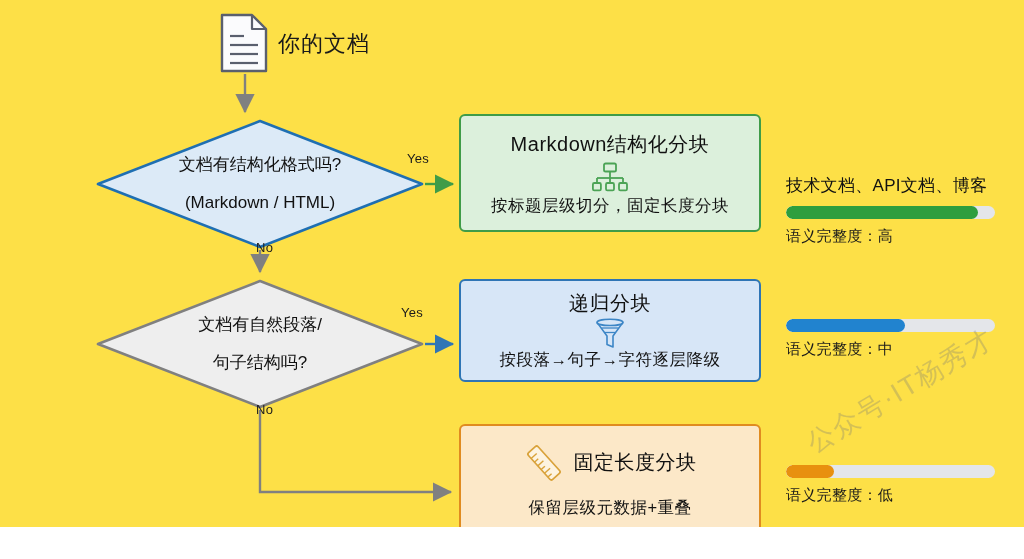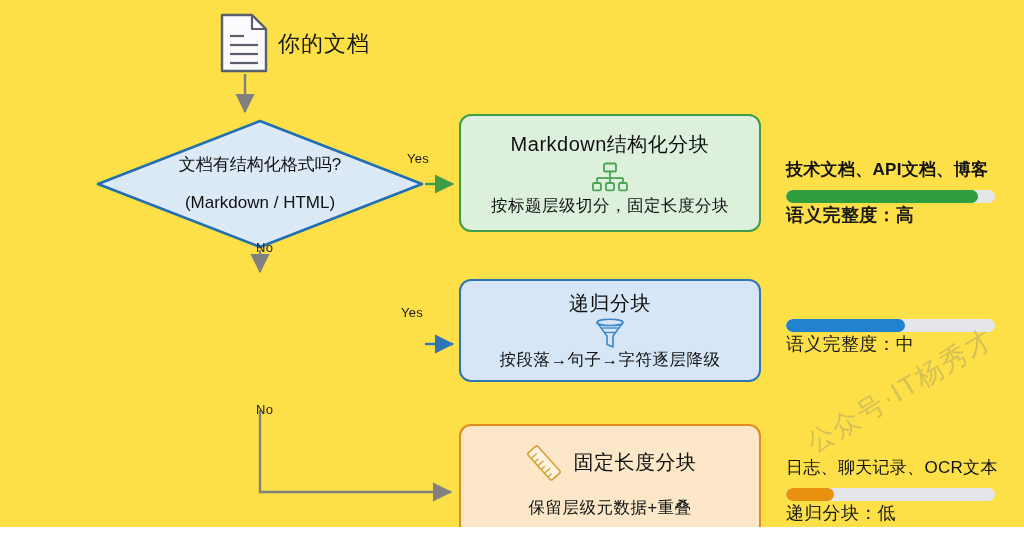--- a/index.html
+++ b/index.html
@@ -44,21 +44,21 @@
     line-height: 1.42;
     text-align: center;
     pointer-events: none;
     gap: 14px;
   }
   #diamond-1 { left: 95px; top: 118px; }
   #diamond-2 { left: 95px; top: 278px; }
 
   
   .card {
-    border-radius: 12px;
+    border-radius: 6px;
     box-sizing: border-box;
     display: flex;
     flex-direction: column;
     align-items: center;
     justify-content: center;
   }
   .card-title {
     font-size: 20px;
     color: #111111;
     font-weight: normal;
@@ -114,26 +114,27 @@
     height: 13px;
     background: #e4e6ea;
     border-radius: 7px;
     overflow: hidden;
   }
   .bar-fill {
     height: 100%;
     border-radius: 7px;
   }
   .metric-sub {
-    font-size: 18px;
+    margin-top: 8px;
+    font-size: 15px;
     color: #1a1a1a;
     white-space: nowrap;
     letter-spacing: 0.3px;
   }
-  #metric-green  { left: 786px; top: 158px; font-weight: bold; }
+  #metric-green  { left: 786px; top: 174px; }
   #metric-blue   { left: 786px; top: 310px; }
   #metric-orange { left: 786px; top: 456px; }
 
   
   .edge-label {
     font-size: 13px;
     color: #1c1c1c;
     letter-spacing: 0.3px;
   }
   #label-yes-1 { left: 407px; top: 151px; }
@@ -196,20 +197,29 @@
   <div id="diamond-1" class="abs diamond-wrap">
     <svg width="330" height="132" viewBox="0 0 330 132">
       <polygon points="165,3 327,66 165,129 3,66" fill="#dceaf7" stroke="#1f6fb2" stroke-width="2.6" stroke-linejoin="round"></polygon>
     </svg>
     <div class="diamond-text">
       <span>文档有结构化格式吗?</span>
       <span>(Markdown / HTML)</span>
     </div>
   </div>
 
+  <div id="diamond-2" class="abs diamond-wrap">
+    <svg width="330" height="132" viewBox="0 0 330 132">
+      <polygon points="165,3 327,66 165,129 3,66" fill="#eeeeee" stroke="#808080" stroke-width="2.6" stroke-linejoin="round"></polygon>
+    </svg>
+    <div class="diamond-text">
+      <span>文档有自然段落/</span>
+      <span>句子结构吗?</span>
+    </div>
+  </div>
 
   <div id="label-yes-1" class="abs edge-label">Yes</div>
   <div id="label-no-1" class="abs edge-label">No</div>
   <div id="label-yes-2" class="abs edge-label">Yes</div>
   <div id="label-no-2" class="abs edge-label">No</div>
 
   <div id="card-green" class="abs card" style="background: rgb(220, 240, 220); border-color: rgb(63, 156, 72);">
     <div class="card-title">Markdown结构化分块</div>
     <svg class="card-icon" width="36" height="30" viewBox="0 0 36 30">
       <rect x="12" y="1.5" width="12" height="8" rx="1.6" fill="none" stroke="#4ba355" stroke-width="1.8"></rect>
@@ -263,22 +273,21 @@
   </div>
 
   <div id="metric-blue" class="abs metric">
     <div class="bar-track">
       <div class="bar-fill" style="width: 57%; background: rgb(33, 131, 207);"></div>
     </div>
     <div class="metric-sub">语义完整度：中</div>
   </div>
 
   <div id="metric-orange" class="abs metric">
-    <div class="metric-label">日志、聊天记录、OCR文本</div>
     <div class="bar-track">
       <div class="bar-fill" style="width: 23%; background: rgb(232, 144, 15);"></div>
     </div>
-    <div class="metric-sub">递归分块：低</div>
+    <div class="metric-sub">语义完整度：低</div>
   </div>
 
   <div id="watermark" class="abs">公众号·IT杨秀才</div>
 
 </div>
 
 </body></html>

